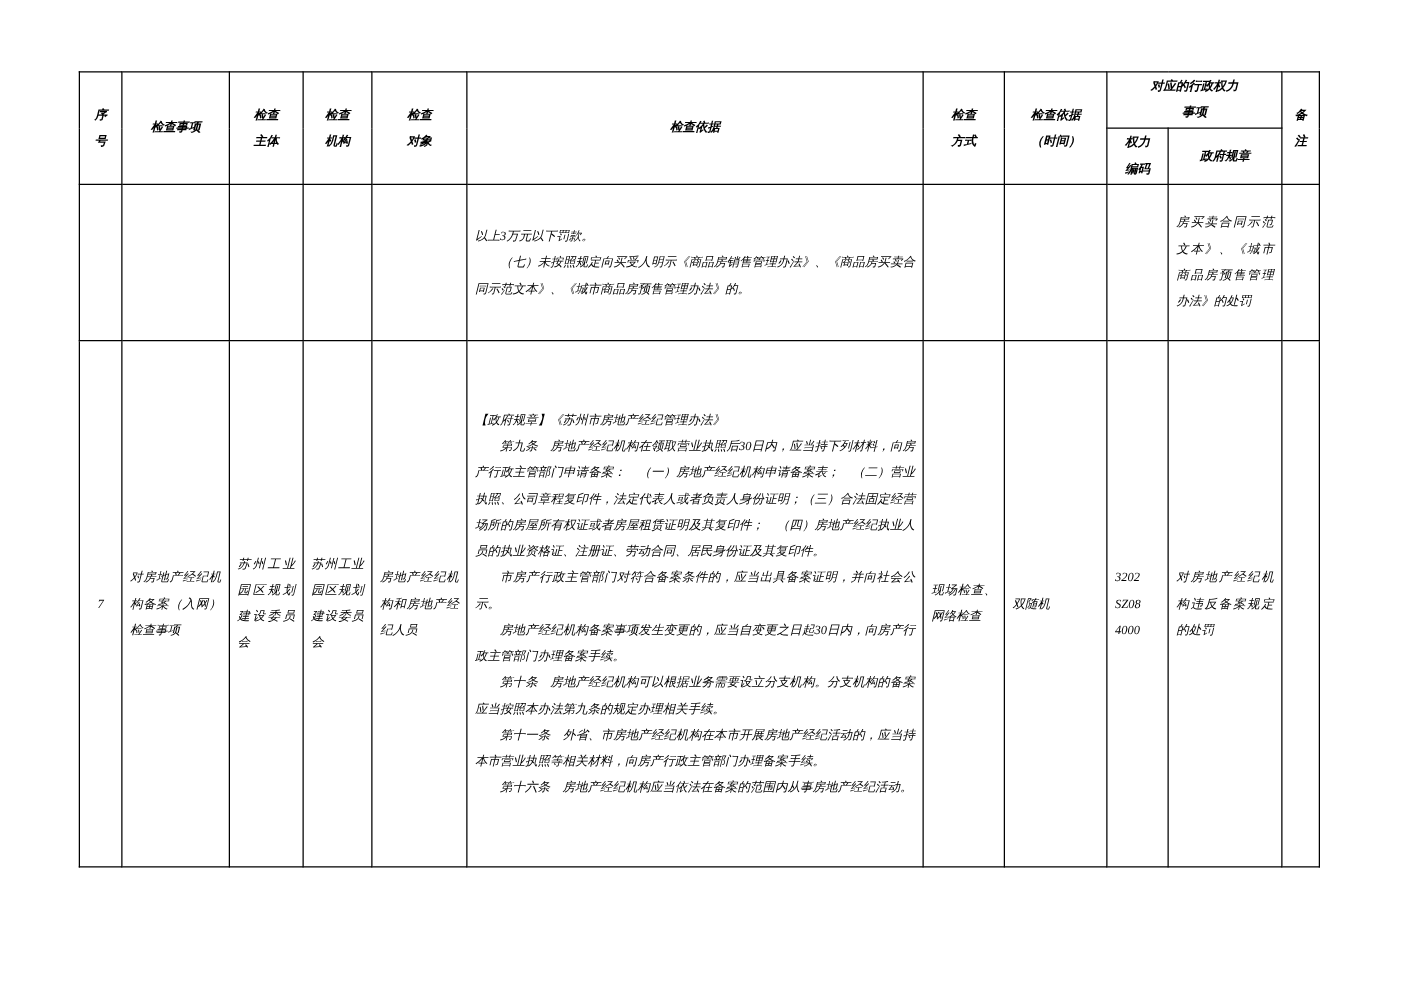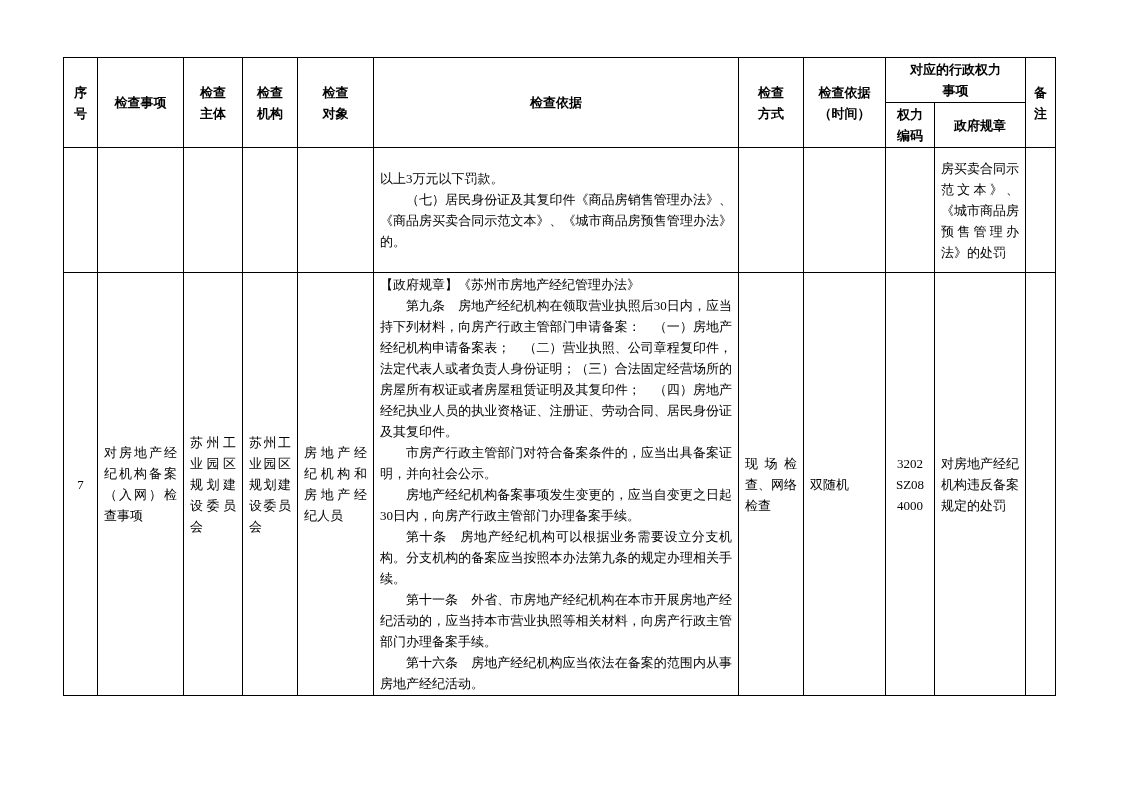--- a/index.html
+++ b/index.html
@@ -15,24 +15,25 @@
     position:absolute;left:63px;top:57px;
     width:992px;
     border-collapse:collapse;
     table-layout:fixed;
   }
   table.insp th, table.insp td{
     border:1px solid #000;
     padding:1px 6px;
     overflow:hidden;
     vertical-align:middle;
-    font-size:13px;
+    font-size:10px;
     line-height:21px;
     color:#000;
     word-break:normal;
+    font-style:italic;
   }
   th.hdr{
     font-family:"Liberation Sans","DejaVu Sans",sans-serif;
     font-weight:bold;
     font-size:15px;
     line-height:20px;
     text-align:center;
     white-space:pre-line;
     padding:1px 2px;
   }
@@ -44,21 +45,21 @@
   }
   td.c-basis{
     vertical-align:top;
     text-align:justify;
     padding:2px 8px;
     font-size:14.4px;
     line-height:21px;
   }
   td.c-method{text-align:justify;padding:1px 7px;}
   td.c-freq{text-align:left;}
-  td.c-code{text-align:center;white-space:pre-line;}
+  td.c-code{text-align:left;white-space:pre-line;}
   td.c-pname{
     text-align:justify;
     padding:1px 7px;
     line-height:20px;
   }
   td.v-top{vertical-align:top;}
   .para{margin:0;text-align:justify;}
   .para.indent{text-indent:2em;}
   tr.hrow1{height:40px;}
   tr.hrow2{height:43px;}
@@ -112,21 +113,21 @@
     </thead>
     <tbody>
       <tr class="brow1">
         <td class="c-seq"></td>
         <td class="c-item"></td>
         <td class="c-subject"></td>
         <td class="c-agency"></td>
         <td class="c-target"></td>
         <td class="c-basis">
             <p class="para">以上3万元以下罚款。</p>
-            <p class="para indent">（七）居民身份证及其复印件《商品房销售管理办法》、《商品房买卖合同示范文本》、《城市商品房预售管理办法》的。</p>
+            <p class="para indent">（七）未按照规定向买受人明示《商品房销售管理办法》、《商品房买卖合同示范文本》、《城市商品房预售管理办法》的。</p>
           </td>
         <td class="c-method"></td>
         <td class="c-freq"></td>
         <td class="c-code"></td>
         <td class="c-pname v-top">房买卖合同示范文本》、《城市商品房预售管理办法》的处罚</td>
         <td class="c-remark"></td>
       </tr>
       <tr class="brow2">
         <td class="c-seq">7</td>
         <td class="c-item">对房地产经纪机构备案（入网）检查事项</td>

